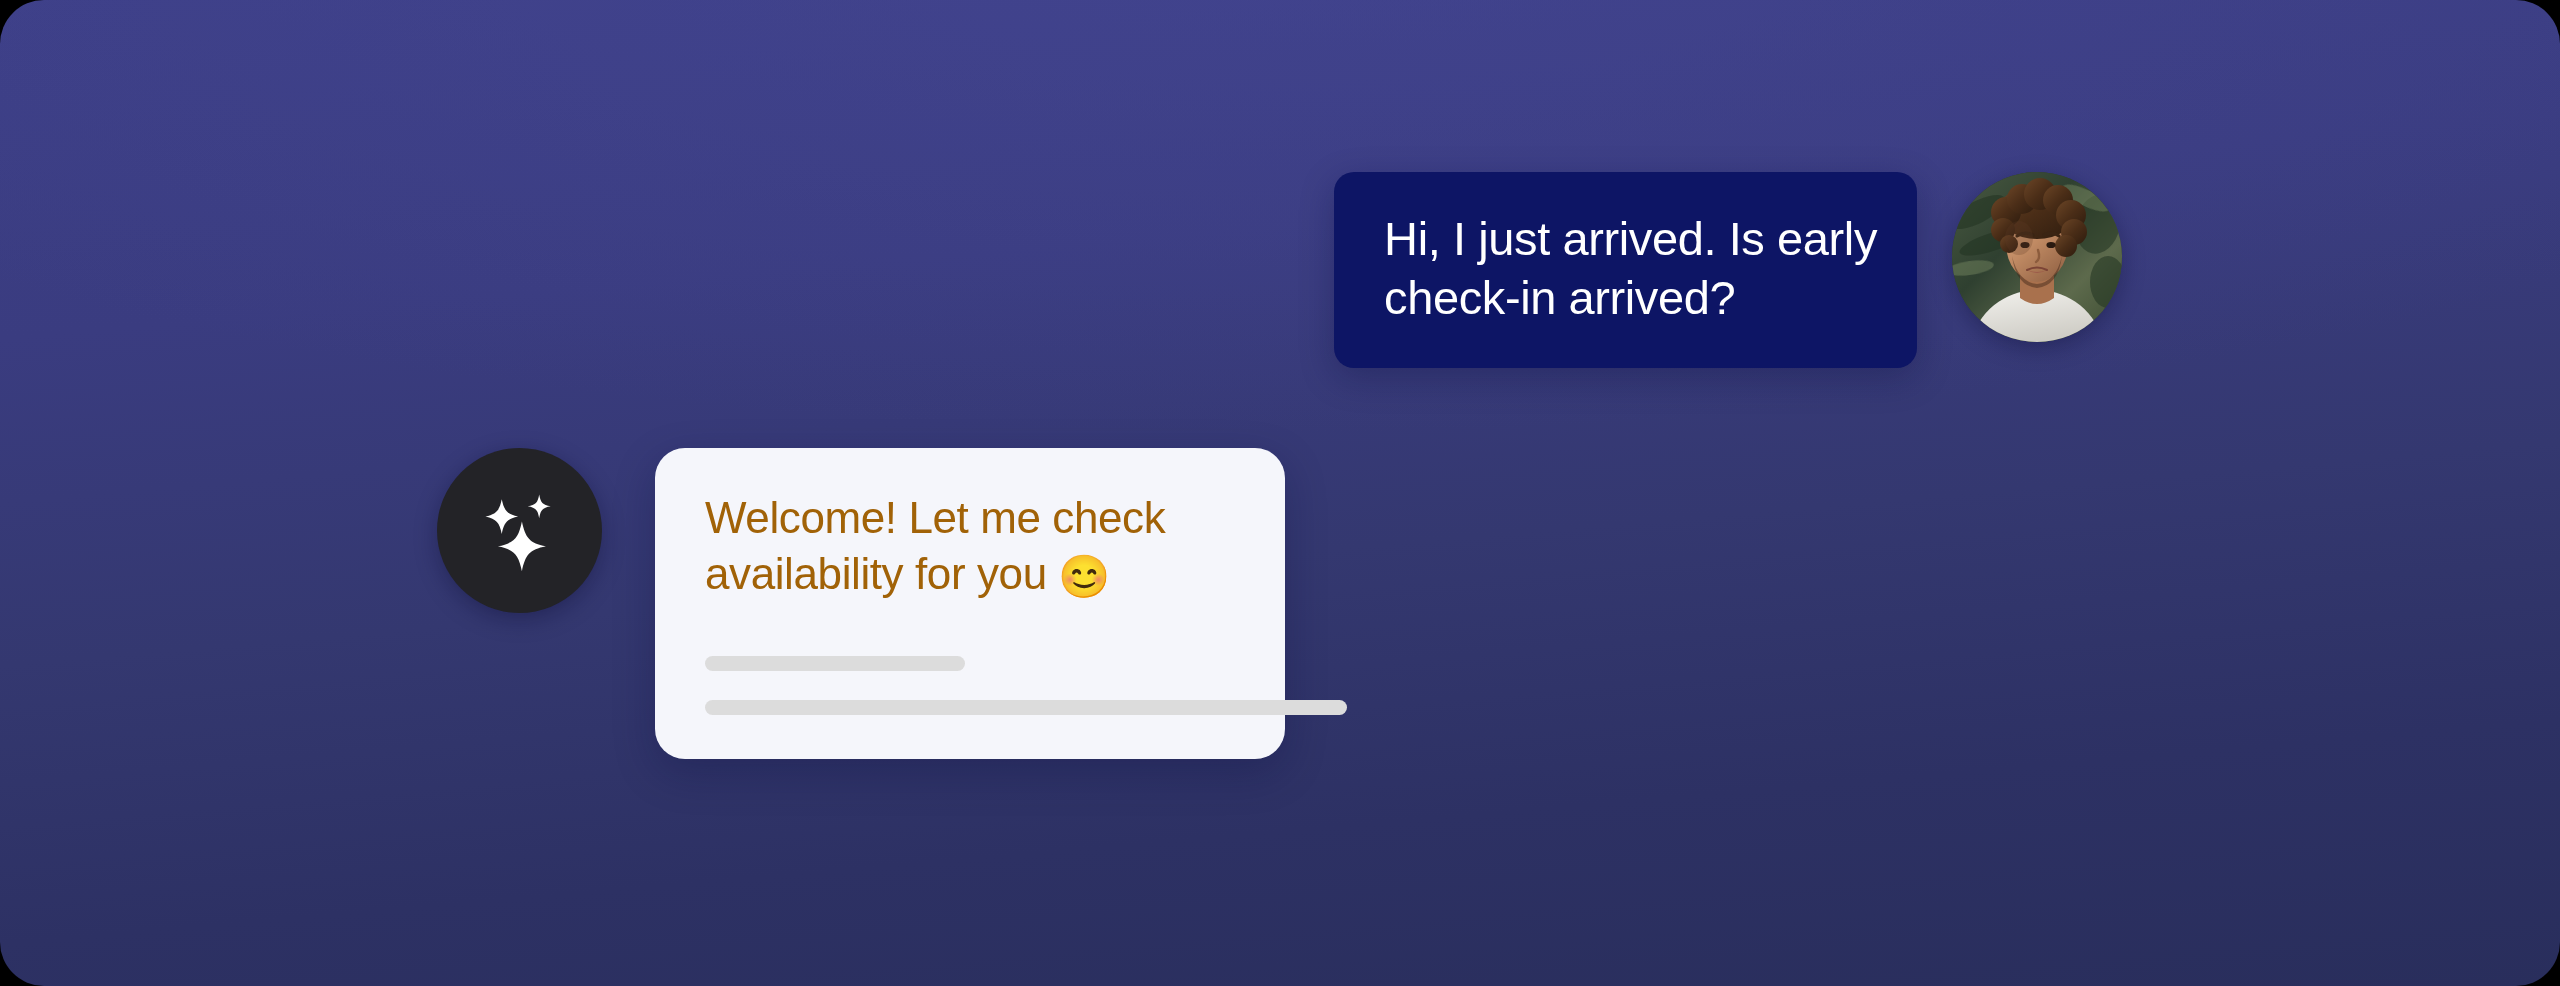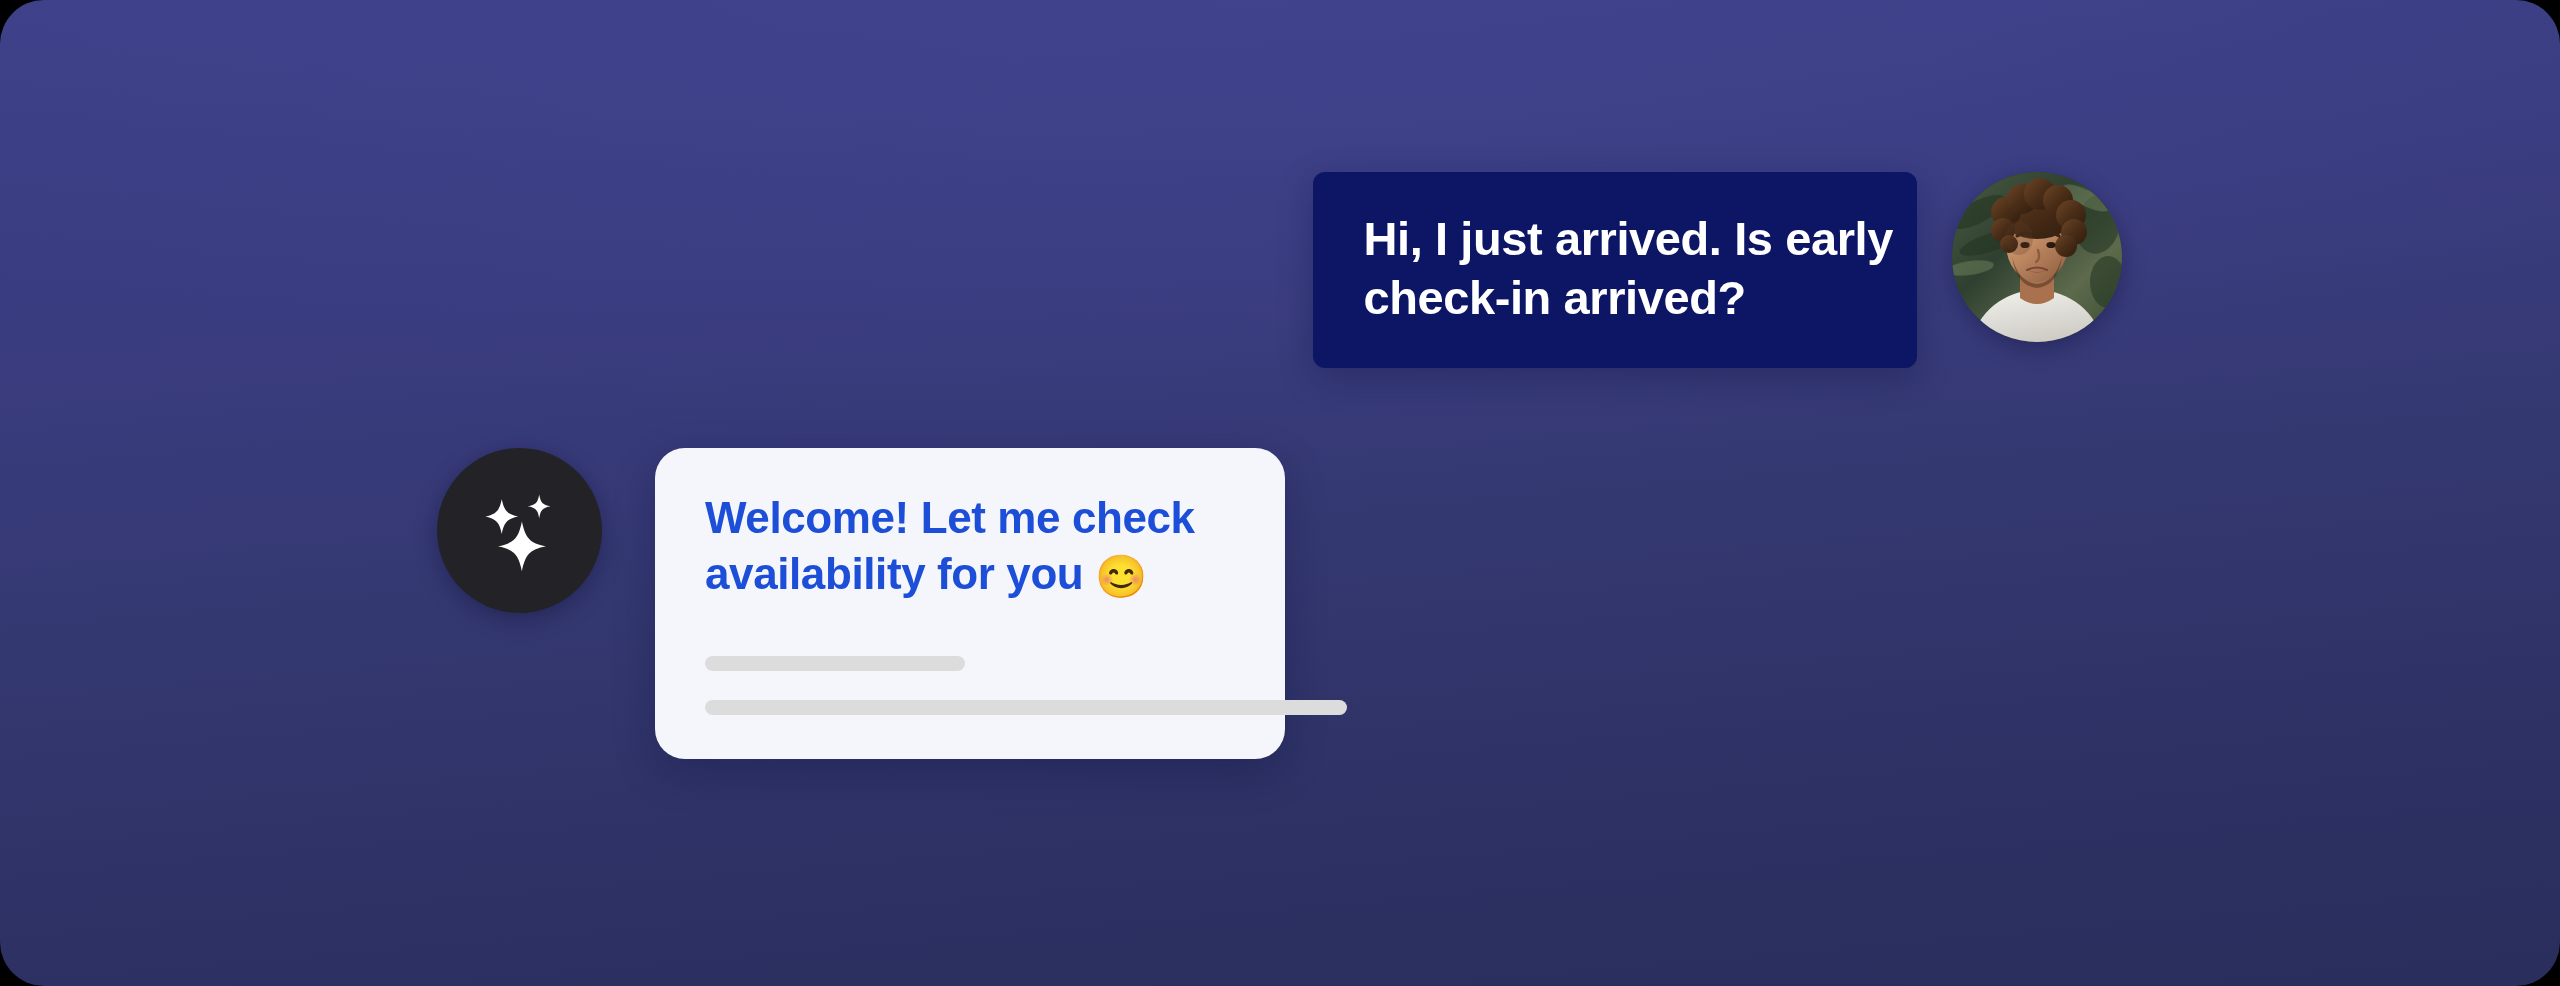--- a/index.html
+++ b/index.html
@@ -38,25 +38,25 @@
     top:172px;
     justify-content:flex-end;
     padding-right:438px;
     gap:35px;
   }
 
   .bubble-user {
     max-width:860px;
     background:#0d1565;
     color:#ffffff;
-    border-radius:12px;
-    padding:38px 24px 40px 50px;
+    border-radius:20px;
+    padding:38px 40px 40px 50px;
     font-size:47px;
     line-height:1.25;
-    font-weight:700;
+    font-weight:400;
     letter-spacing:-0.4px;
     box-shadow:0 10px 34px rgba(10,14,60,0.30);
   }
   .bubble-user .line { display:block; white-space:nowrap; }
 
   
   .avatar-photo {
     position:relative;
     width:170px; height:170px;
     border-radius:50%;
@@ -88,25 +88,25 @@
   .avatar-ai svg { width:96px; height:96px; display:block; }
 
   .card-assistant {
     width:630px;
     background:#f5f6fb;
     border-radius:30px;
     padding:42px 50px 44px 50px;
     box-shadow:0 14px 40px rgba(10,14,60,0.28);
   }
   .card-assistant .text {
-    color:#1d4ed8;
+    color:#a16207;
     font-size:44px;
     line-height:1.28;
     letter-spacing:-0.4px;
-    font-weight:700;
+    font-weight:400;
   }
   .card-assistant .text .emoji {
     font-size:42px;
     vertical-align:-2px;
   }
 
   
   .skeleton { margin-top:52px; }
   .skeleton-bar {
     height:15px;

